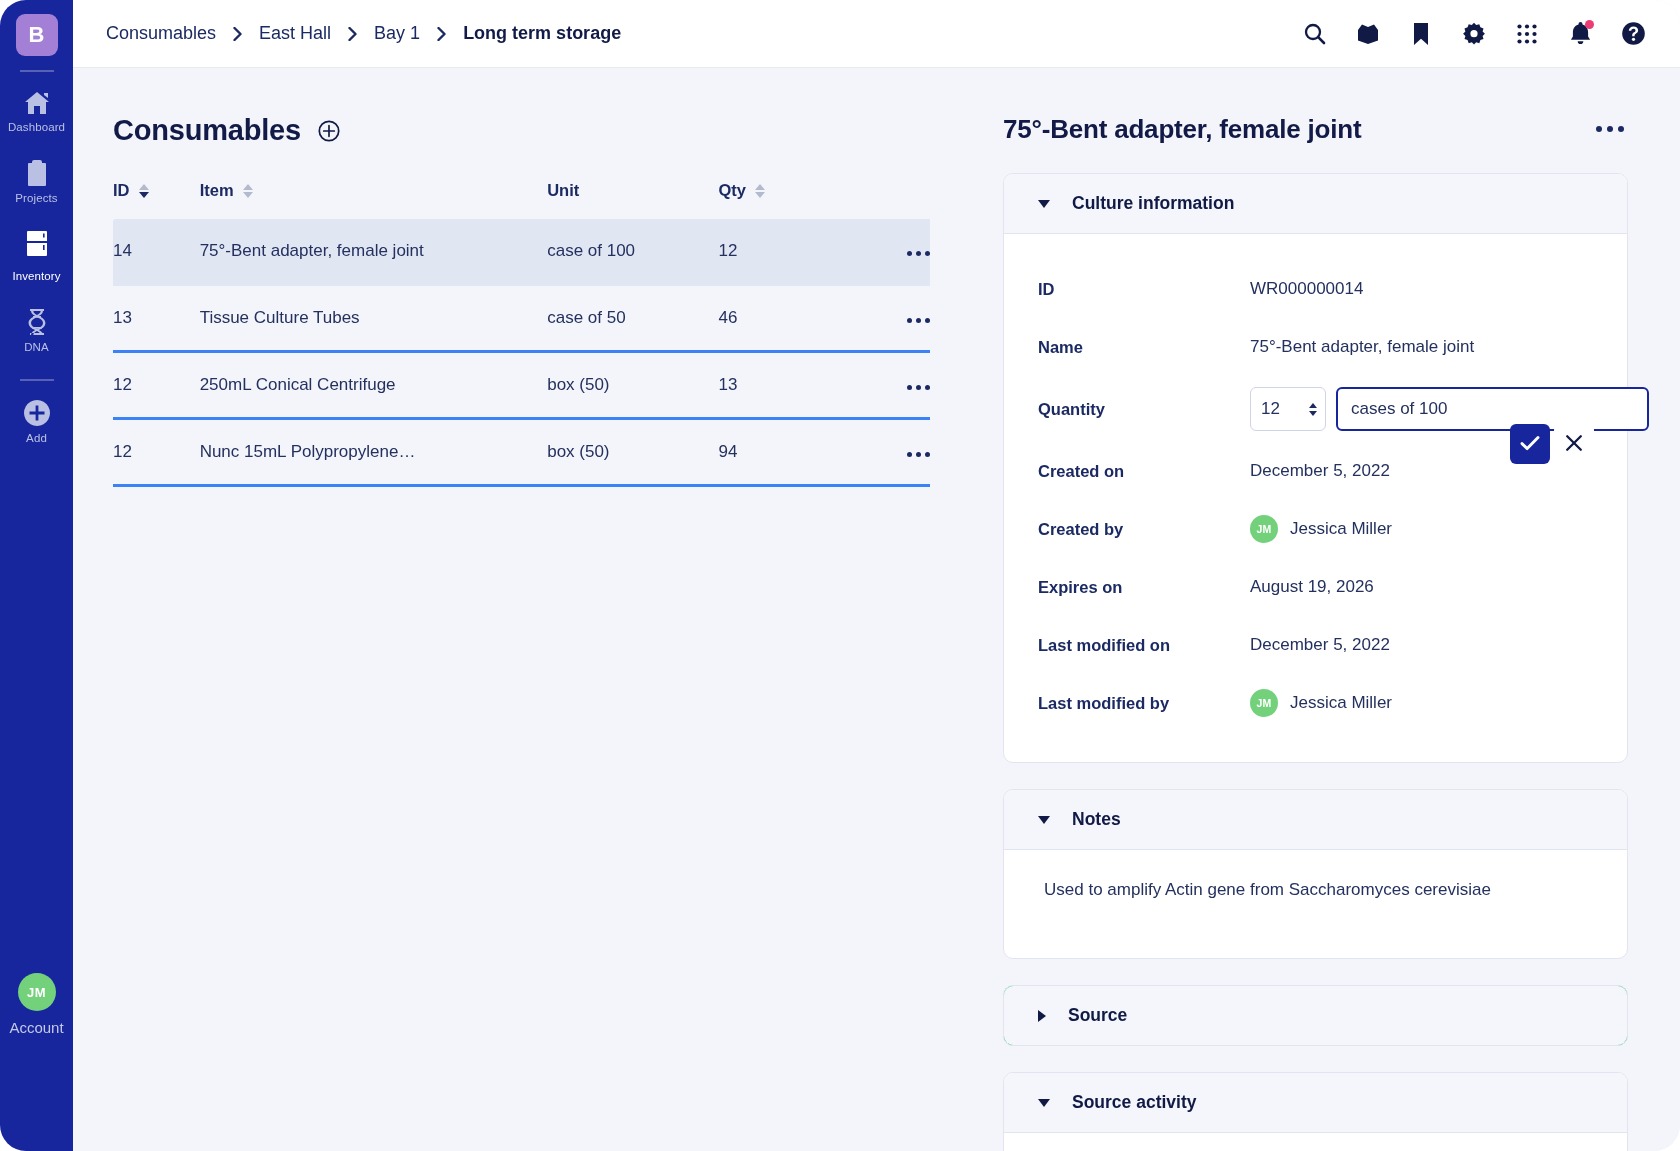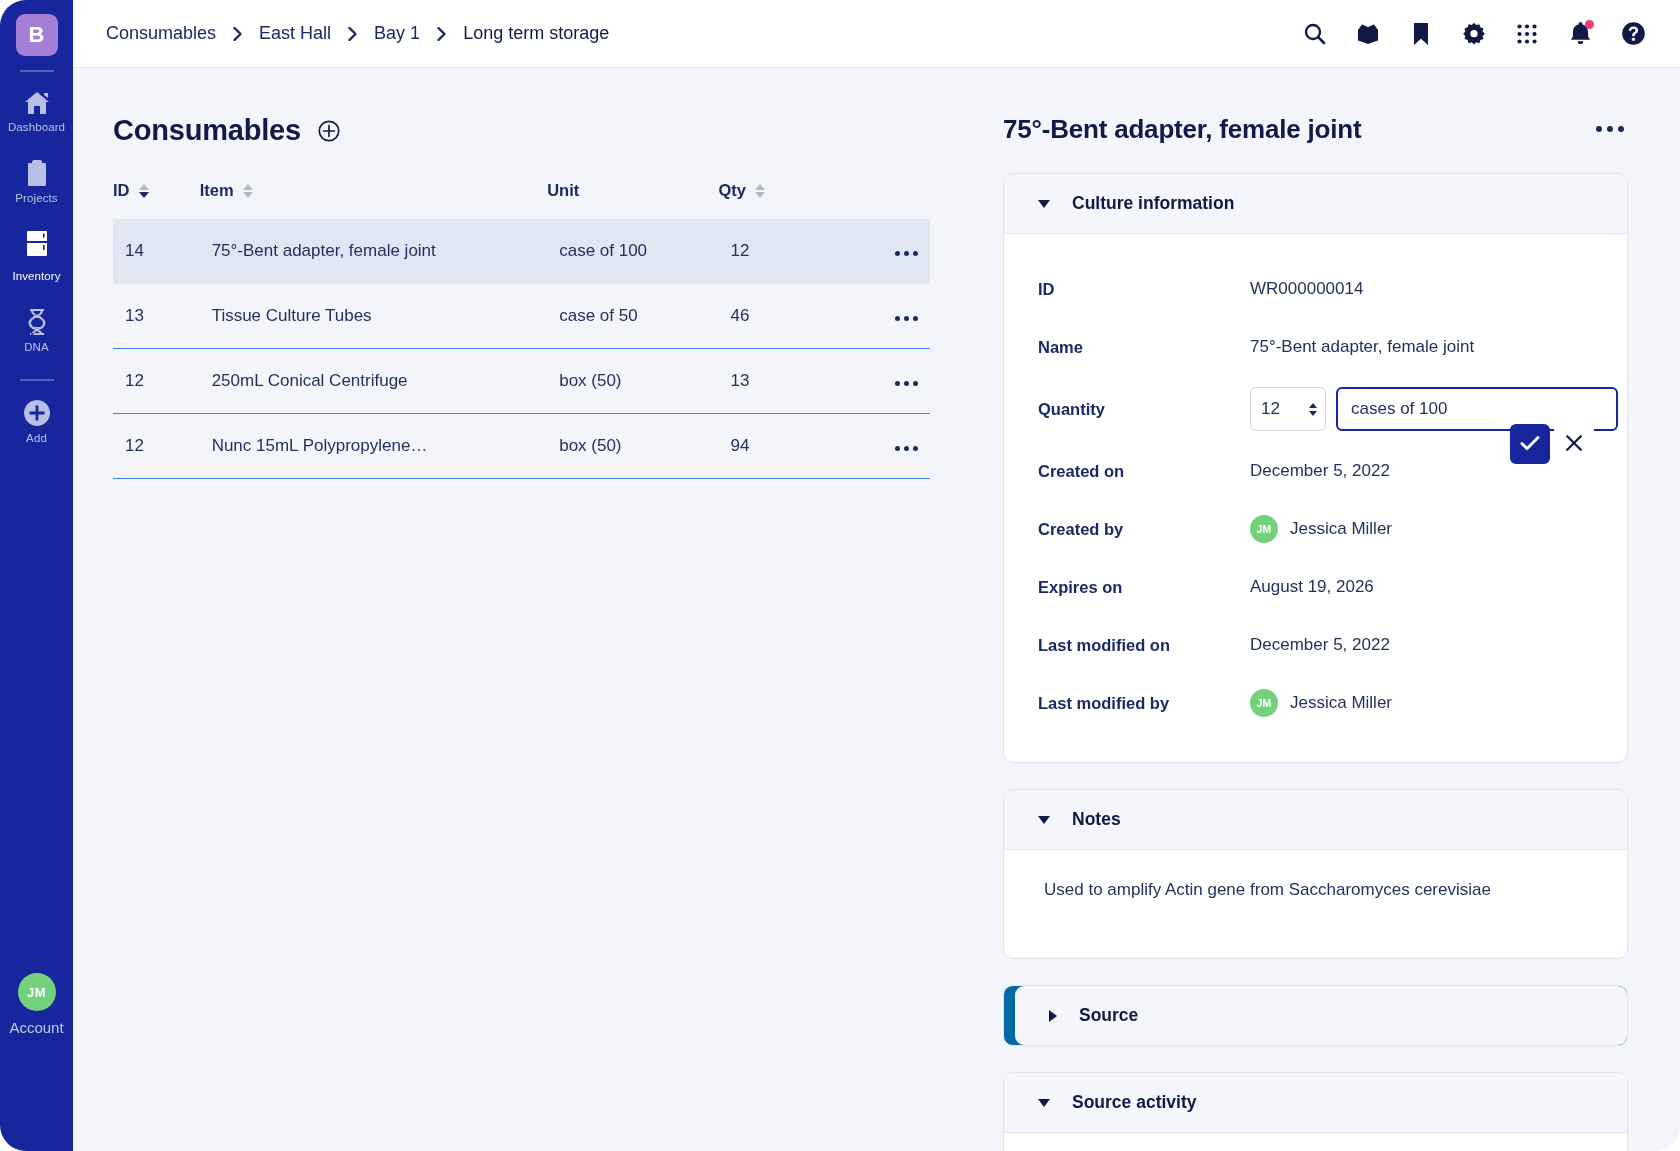--- a/index.html
+++ b/index.html
@@ -111,21 +111,21 @@
     padding: 0 34px 0 33px;
     border-bottom: 1px solid #e6e8f2;
   }
   .breadcrumb { display: flex; align-items: center; flex: 1; }
   .crumb {
     font-size: 18px;
     color: #1b2a63;
     cursor: pointer;
     white-space: nowrap;
   }
-  .crumb.current { font-weight: normal; color: #121b47; }
+  .crumb.current { font-weight: bold; color: #121b47; }
   .crumb-sep {
     margin: 0 17px;
     color: #1b2a63;
     font-size: 15px;
     font-weight: bold;
     display:flex; align-items:center;
   }
   .topicons { display: flex; align-items: center; gap: 27px; }
   .topicon { position: relative; cursor: pointer; display:flex; align-items:center; justify-content:center; width:26px; height:26px;}
   .topicon svg { display:block; }
@@ -160,22 +160,22 @@
   .th-inner { display: flex; align-items: center; gap: 9px; cursor: pointer; }
   .sorter { display: flex; flex-direction: column; gap: 2px; }
   .tri { width: 0; height: 0; border-left: 5px solid transparent; border-right: 5px solid transparent; }
   .tri.up { border-bottom: 6px solid #b4bace; }
   .tri.down { border-top: 6px solid #b4bace; }
   .tri.down.on { border-top-color: #1b2a63; }
 
   table.items td {
     font-size: 17px;
     color: #24315f;
-    padding: 22px 12px;
-    border-bottom: 1px solid #3b82f6;
+    padding: 22px 0;
+    border-bottom: 3px solid #3b82f6;
     vertical-align: middle;
   }
   tr.row { cursor: pointer; }
   tr.row.selected td { background: #e1e6f3; border-bottom-color: #e1e6f3; }
   tr.row.selected td:first-child { border-top-left-radius: 3px; border-bottom-left-radius: 3px; }
   td.c-id { width: 86px; padding-left: 12px; }
   td.c-item { width: 345px; }
   td.c-unit { width: 170px; }
   td.c-qty { width: 120px; }
   td.c-more { width: 90px; text-align: right; padding-right: 30px; }
@@ -198,21 +198,21 @@
   }
   .card-head {
     background: #f4f6fb;
     border-bottom: 1px solid #e2e5f0;
     border-radius: 9px 9px 0 0;
     padding: 19px 34px;
     display: flex; align-items: center; gap: 22px;
     cursor: pointer;
   }
   .card-head.collapsed { border-bottom: none; border-radius: 9px; }
-  .card.collapsed { background: #0369a1; padding-left: 11px; }
+  .card.collapsed { background: #22c55e; }
   .chev { width: 0; height: 0; }
   .chev.down { border-left: 6px solid transparent; border-right: 6px solid transparent; border-top: 8px solid #101a45; }
   .chev.right { border-top: 6px solid transparent; border-bottom: 6px solid transparent; border-left: 8px solid #101a45; }
   .card-title { font-size: 17.5px; font-weight: bold; color: #101a45; }
   .card-body { padding: 26px 34px 30px 34px; }
 
   .field-row { display: flex; align-items: center; min-height: 58px; position: relative; }
   .field-label { width: 212px; flex: 0 0 212px; font-size: 16.5px; font-weight: bold; color: #1b2a63; }
   .field-value { font-size: 17px; color: #24315f; display: flex; align-items: center; gap: 12px; }
   .avatar-sm {
@@ -239,21 +239,21 @@
     font-size: 17px; color: #24315f;
     font-family: "Liberation Sans", sans-serif;
     background: transparent;
   }
   .step-arrows { display:flex; flex-direction: column; gap: 3px; cursor: pointer; }
   .step-arrows .a { width:0;height:0;border-left:4.5px solid transparent;border-right:4.5px solid transparent; }
   .step-arrows .a.up { border-bottom: 5.5px solid #1b2a63; }
   .step-arrows .a.dn { border-top: 5.5px solid #1b2a63; }
 
   .unit-input {
-    width: 282px; height: 44px;
+    width: 313px; height: 44px;
     border: 2px solid #17269c;
     border-radius: 6px;
     background: #ffffff;
     font-size: 17px;
     color: #24315f;
     padding: 0 13px;
     outline: none;
     font-family: "Liberation Sans", sans-serif;
     position: relative;
   }

